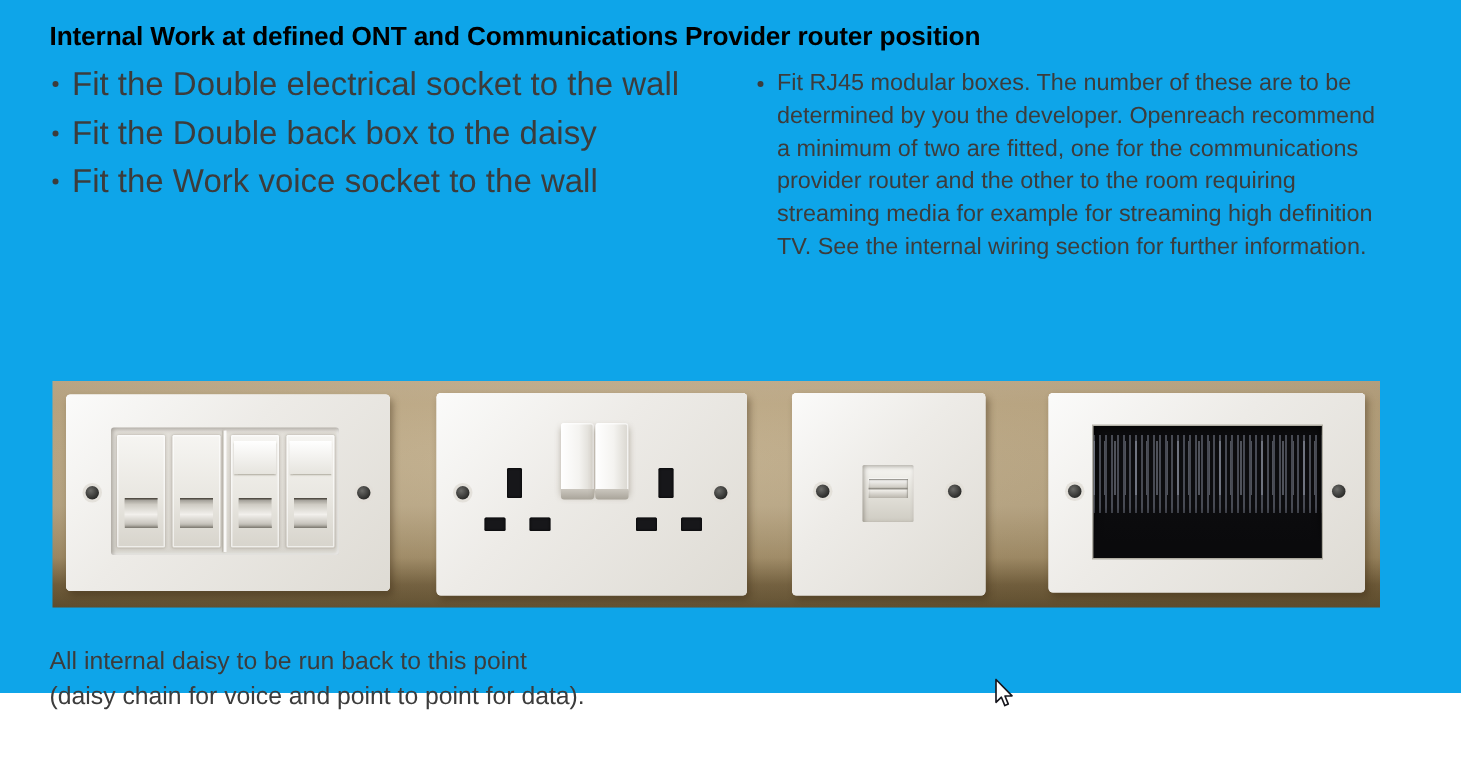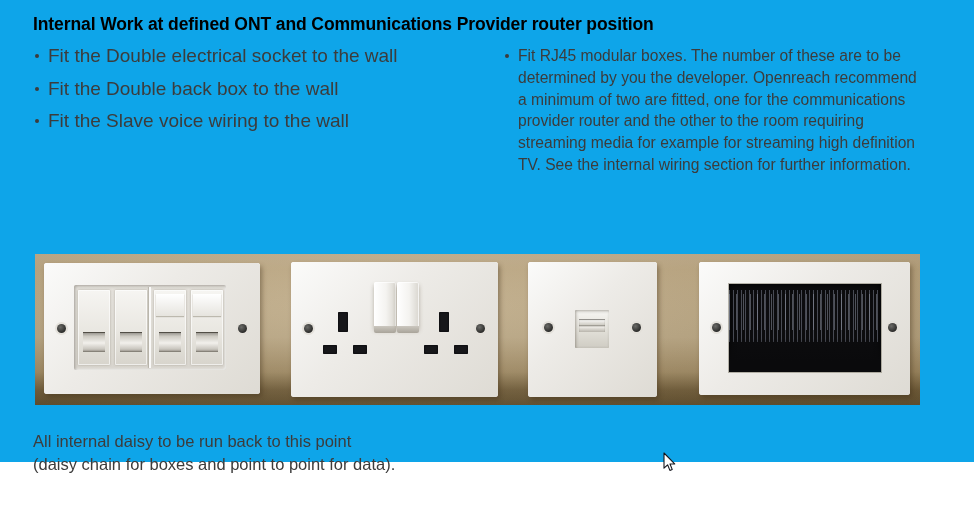--- a/index.html
+++ b/index.html
@@ -65,21 +65,21 @@
 
   ul.bullets {
     list-style: none;
     margin: 0;
     padding: 0;
   }
   ul.bullets li {
     position: relative;
     padding-left: 15px;
     color: #3c3c3c;
-    font-size: 19px;
+    font-size: 22px;
     line-height: 22.5px;
     margin-bottom: 10px;
   }
   .col-right ul.bullets li {
     margin-bottom: 0;
     font-size: 15.6px;
     line-height: 21.8px;
   }
   ul.bullets li::before {
     content: "";
@@ -311,24 +311,24 @@
   <div class="page-title">Internal Work at defined ONT and Communications Provider router position</div>
 
   <div class="columns">
 
     <div class="col-left">
       <ul class="bullets">
         <li>
           <span>Fit the Double electrical socket to the wall</span>
         </li>
         <li>
-          <span>Fit the Double back box to the wall</span>
+          <span>Fit the Double back box to the daisy</span>
         </li>
         <li>
-          <span>Fit the Slave voice wiring to the wall</span>
+          <span>Fit the Work voice socket to the wall</span>
         </li>
       </ul>
     </div>
 
     <div class="col-right">
       <ul class="bullets">
         <li>
           <span>Fit RJ45 modular boxes. The number of these are to be determined by you the developer. Openreach recommend a minimum of two are fitted, one for the communications provider router and the other to the room requiring streaming media for example for streaming high definition TV. See the internal wiring section for further information.</span>
         </li>
       </ul>
@@ -395,20 +395,20 @@
         <div class="bristles"></div>
         <div class="bristles2"></div>
         <div class="brush-shadow"></div>
       </div>
     </div>
 
   </div>
 
   <div class="caption">
     <div>All internal daisy to be run back to this point</div>
-    <div>(daisy chain for boxes and point to point for data).</div>
+    <div>(daisy chain for voice and point to point for data).</div>
   </div>
 
   <svg class="cursor" viewBox="0 0 14 20" xmlns="http://www.w3.org/2000/svg" style="left: 663px; top: 452px;">
     <path d="M1 1 L1 16.2 L4.6 12.8 L6.9 18.4 L9.2 17.4 L7 12 L11.7 11.9 Z" fill="#ffffff" stroke="#16161d" stroke-width="1.1" stroke-linejoin="round"></path>
   </svg>
 
 </div>
 
 </body></html>

